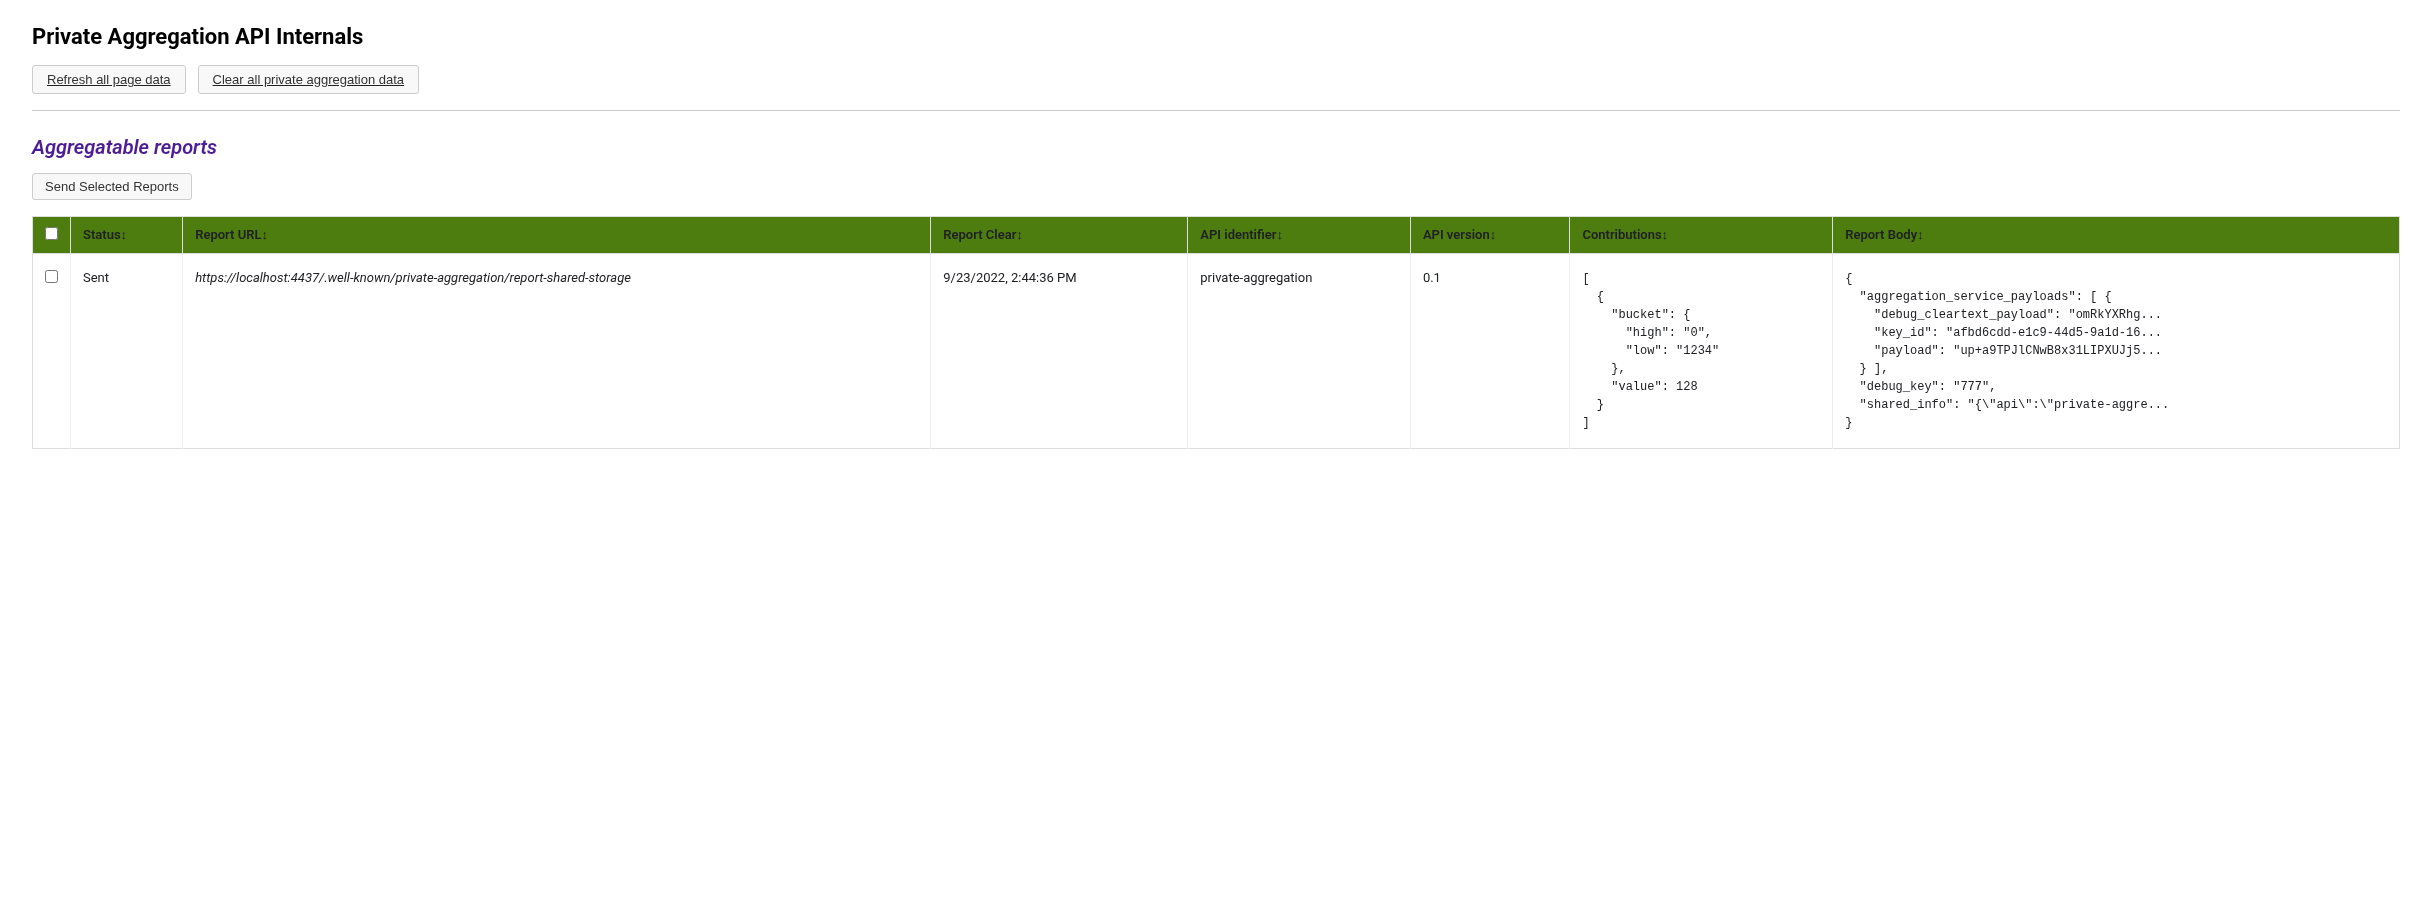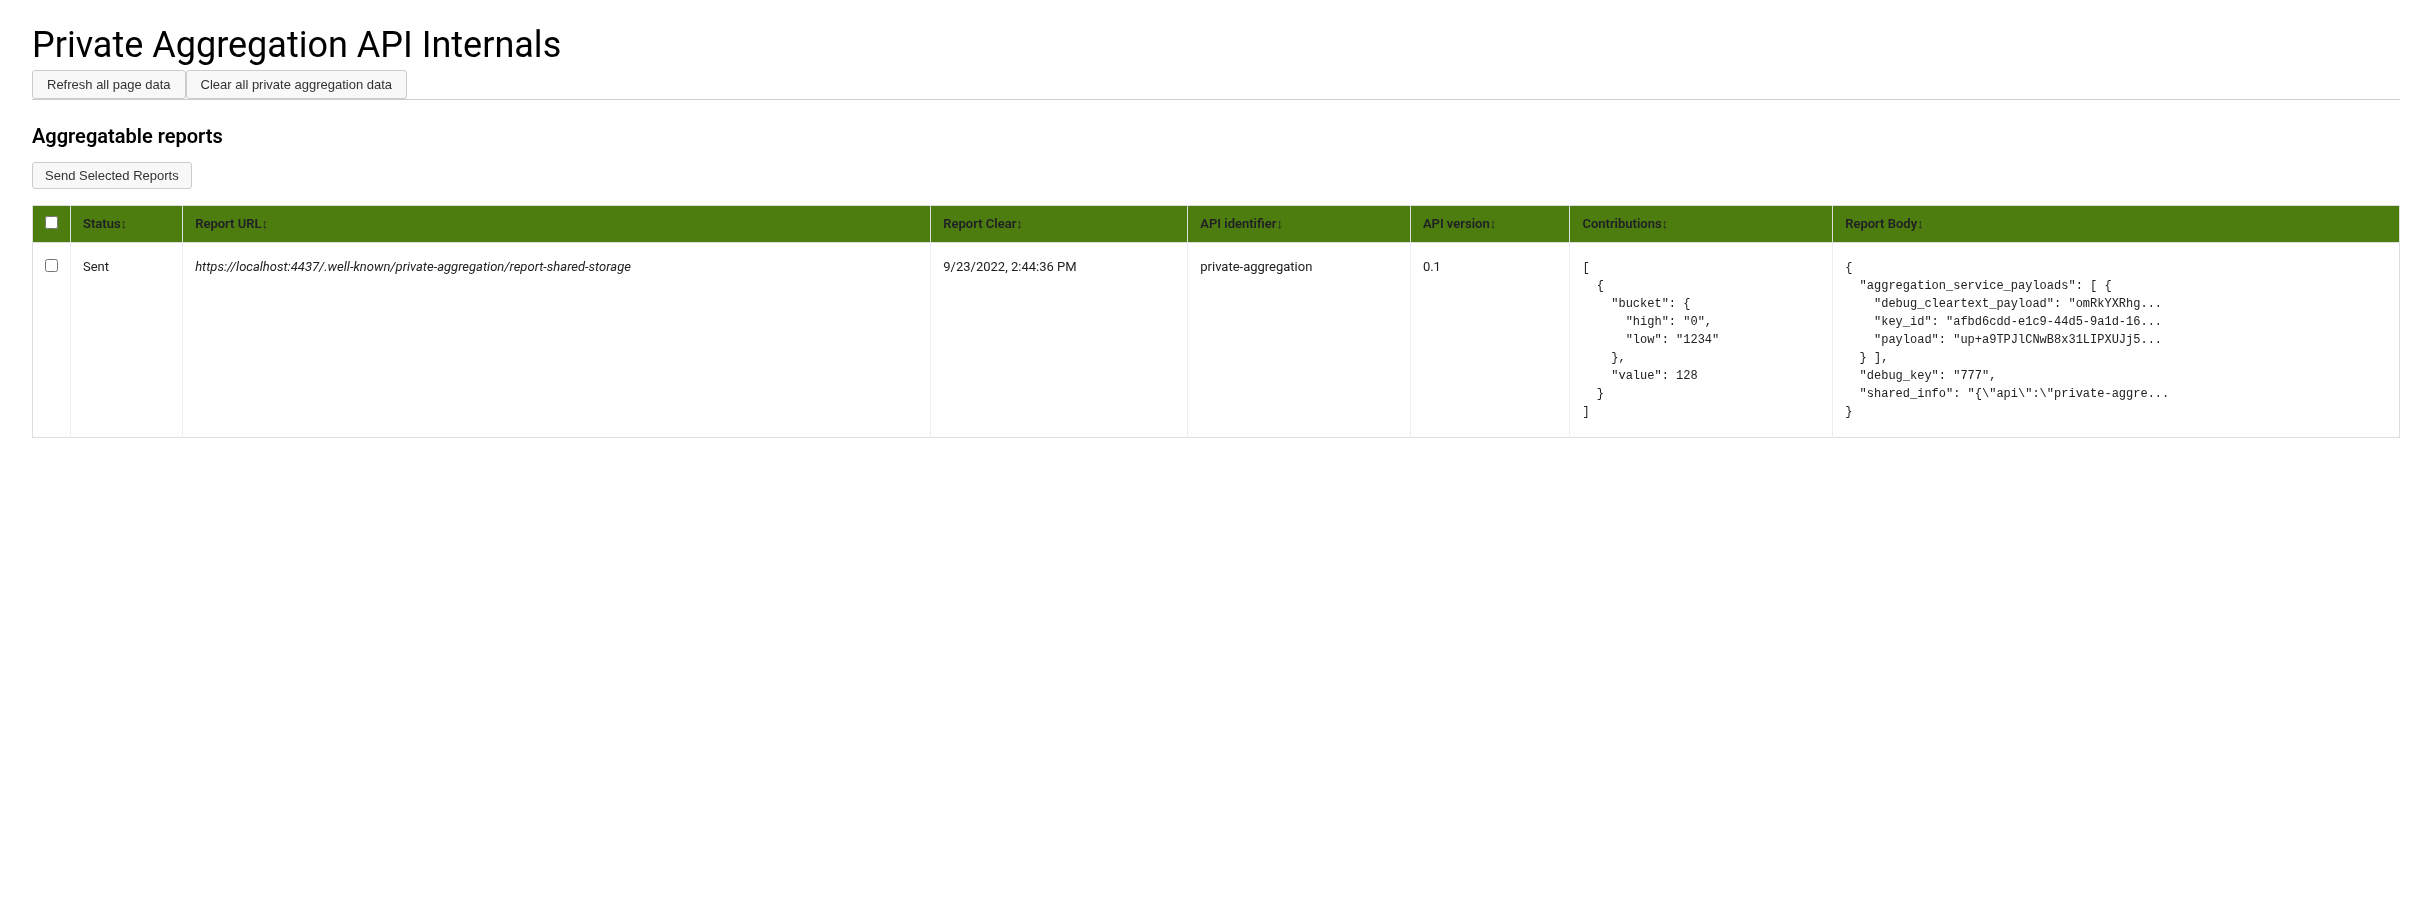--- a/index.html
+++ b/index.html
@@ -10,28 +10,31 @@
 
     body {
       font-family: -apple-system, BlinkMacSystemFont, 'Segoe UI', Roboto, Arial, sans-serif;
       font-size: 14px;
       color: #202124;
       background: #fff;
       padding: 24px 32px;
     }
 
     .page-title {
-      font-size: 36px;
-      font-weight: 400;
-      margin-bottom: 4px;
+      font-size: 22px;
+      font-weight: 700;
+      margin-bottom: 16px;
       color: #000;
     }
 
     .top-buttons {
       display: flex;
+      gap: 12px;
+      margin-bottom: 16px;
+      text-decoration: underline;
     }
 
     .btn {
       padding: 6px 14px;
       border: 1px solid #ccc;
       border-radius: 3px;
       background: #f8f8f8;
       cursor: pointer;
       font-size: 13px;
       color: #333;
@@ -40,21 +43,22 @@
     hr.divider {
       border: none;
       border-top: 1px solid #ccc;
       margin-bottom: 24px;
     }
 
     .section-title {
       font-size: 20px;
       font-weight: 600;
       margin-bottom: 14px;
-      color: #000000;
+      color: #4c1d95;
+      font-style: italic;
     }
 
     .send-reports-btn {
       padding: 5px 12px;
       border: 1px solid #ccc;
       border-radius: 3px;
       background: #f8f8f8;
       cursor: pointer;
       font-size: 13px;
       color: #333;

